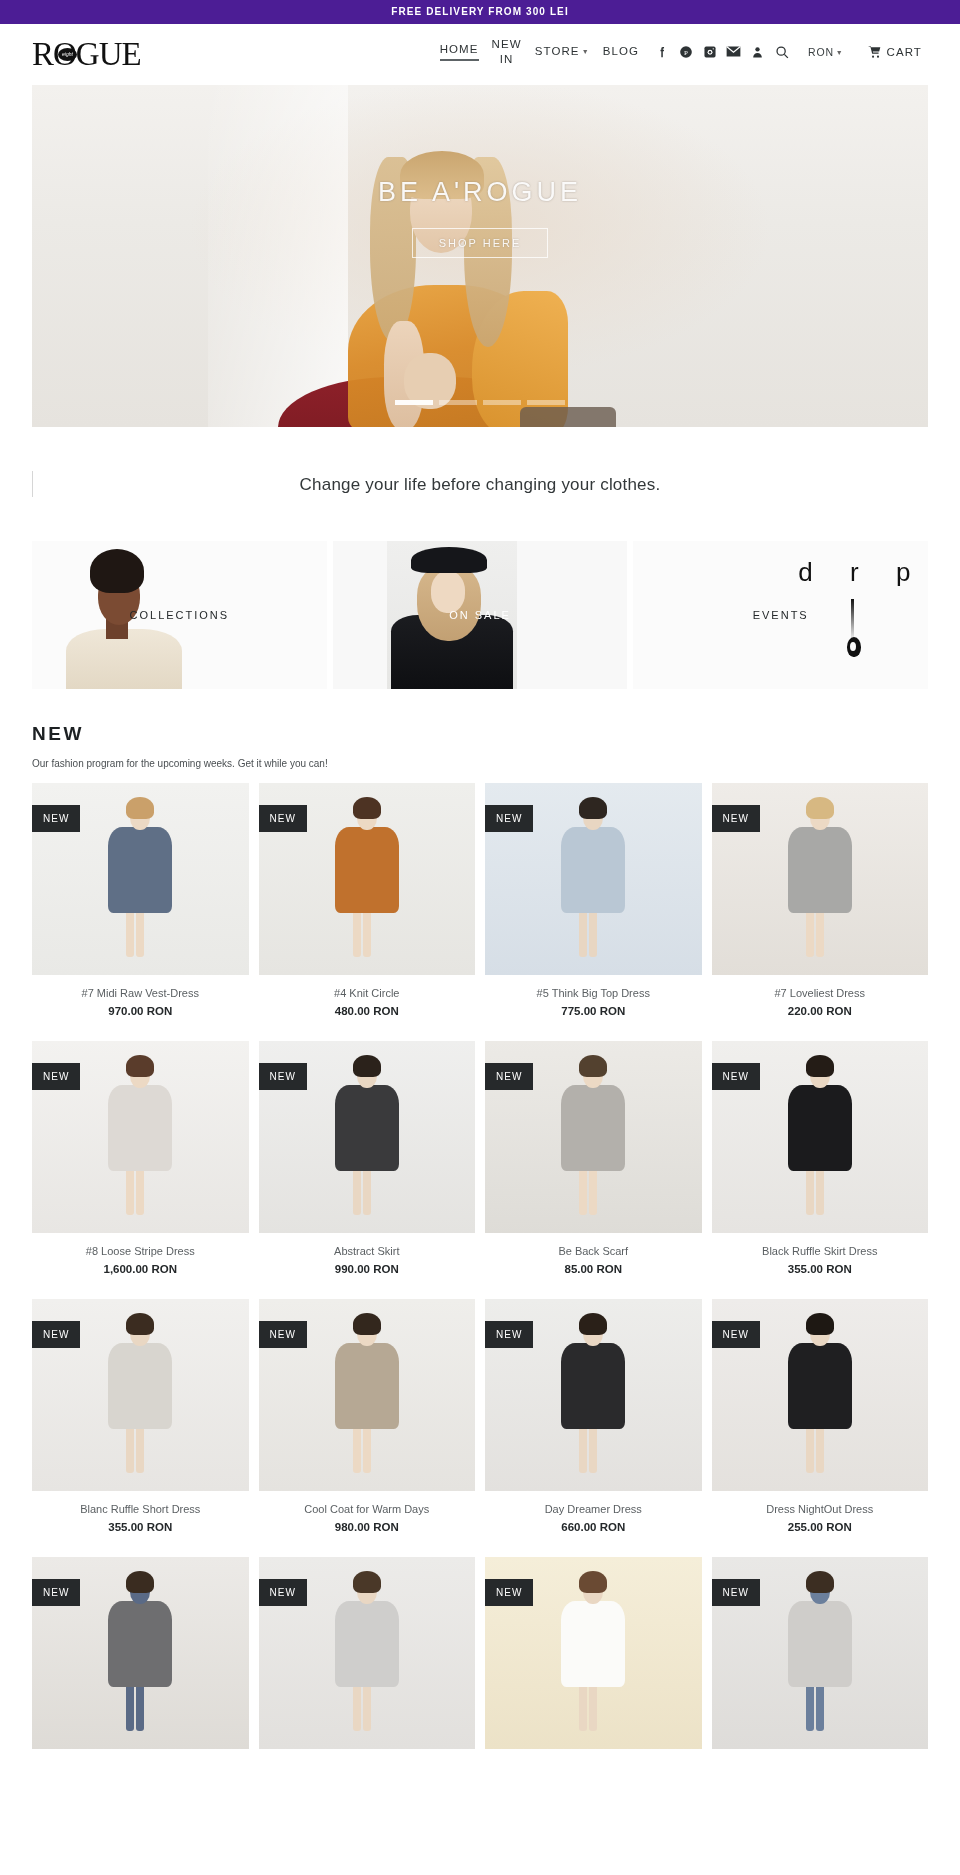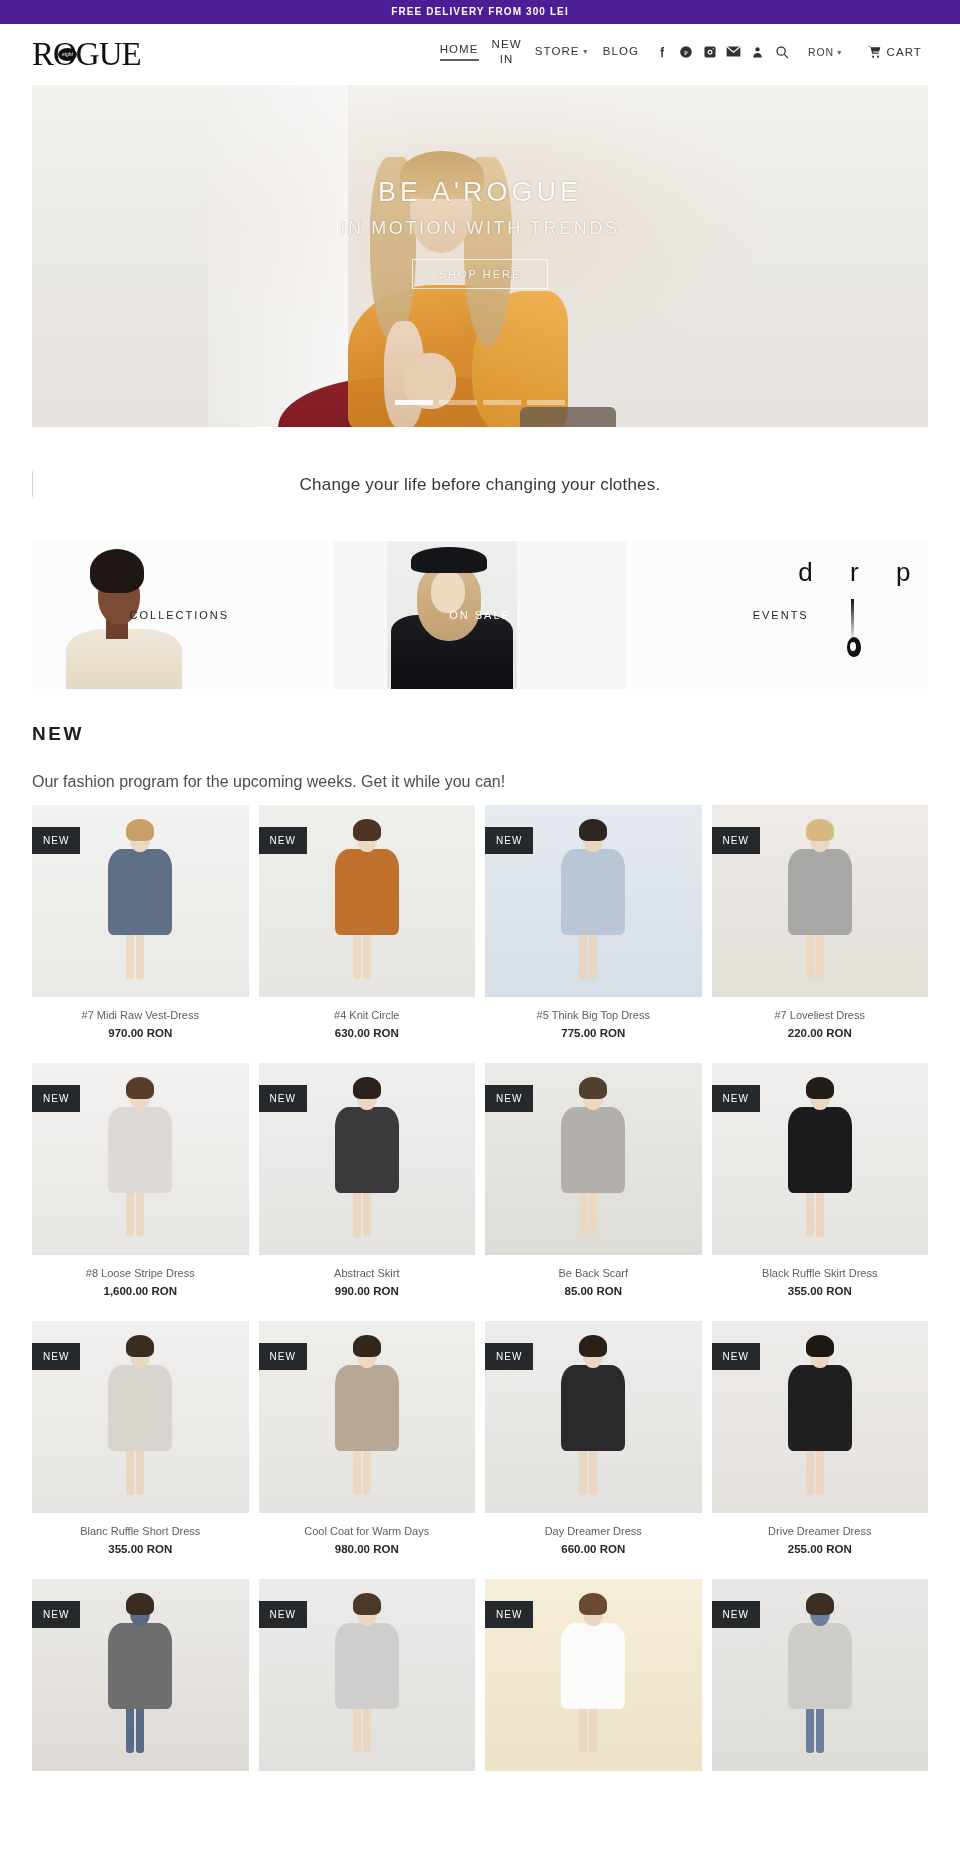--- a/index.html
+++ b/index.html
@@ -283,22 +283,22 @@
   .section {
     margin: 34px 32px 0;
   }
   .section-title {
     font-size: 19px;
     font-weight: bold;
     letter-spacing: 2.6px;
     color: #1d2123;
   }
   .section-desc {
-    margin-top: 28px;
-    font-size: 16px;
+    margin-top: 13px;
+    font-size: 10px;
     color: #4a4f52;
   }
 
   .grid {
     display: grid;
     grid-template-columns: repeat(4, 1fr);
     column-gap: 10px;
     row-gap: 24px;
     margin-top: 14px;
   }
@@ -423,21 +423,20 @@
     <i class="f-hair-l"></i>
     <i class="f-hair-r"></i>
     <i class="f-face"></i>
     <i class="f-hairtop"></i>
     <i class="f-arm"></i>
     <i class="f-hand"></i>
   </div>
 
   <div class="hero-copy">
     <div class="hero-title">BE A'ROGUE</div>
-    <div class="hero-sub">IN MOTION WITH TRENDS</div>
     <button class="hero-btn">SHOP HERE</button>
   </div>
 
   <div class="hero-dots">
     <span class="on"></span>
     <span></span>
     <span></span>
     <span></span>
   </div>
 </div>
@@ -503,21 +502,21 @@
           <div class="card-photo">
             <i style="left:50%;margin-left:-4px;top:118px;width:8px;height:56px;background:#ecd9c4;border-radius:0 0 3px 3px;"></i>
             <i style="left:50%;margin-left:-14px;top:118px;width:8px;height:56px;background:#ecd9c4;border-radius:0 0 3px 3px;"></i>
             <i style="left:50%;margin-left:-32px;top:44px;width:64px;height:86px;background:#c0712d;border-radius:22% 22% 8% 8%;"></i>
             <i style="left:50%;margin-left:-10px;top:22px;width:20px;height:25px;background:#ecd9c4;border-radius:48%;"></i>
             <i style="left:50%;margin-left:-14px;top:14px;width:28px;height:22px;background:#4d3323;border-radius:50% 50% 28% 28%;"></i>
           </div>
           <div class="badge-new">NEW</div>
         </div>
         <div class="card-name">#4 Knit Circle</div>
-        <div class="card-price">630.00 RON</div>
+        <div class="card-price">480.00 RON</div>
       </div>
       <div class="card">
         <div class="card-media" style="background: linear-gradient(rgb(228, 234, 239), rgb(214, 222, 230));">
           <div class="card-photo">
             <i style="left:50%;margin-left:-4px;top:118px;width:8px;height:56px;background:#e8d6c2;border-radius:0 0 3px 3px;"></i>
             <i style="left:50%;margin-left:-14px;top:118px;width:8px;height:56px;background:#e8d6c2;border-radius:0 0 3px 3px;"></i>
             <i style="left:50%;margin-left:-32px;top:44px;width:64px;height:86px;background:#b9c7d4;border-radius:22% 22% 8% 8%;"></i>
             <i style="left:50%;margin-left:-10px;top:22px;width:20px;height:25px;background:#e8d6c2;border-radius:48%;"></i>
             <i style="left:50%;margin-left:-14px;top:14px;width:28px;height:22px;background:#2e2620;border-radius:50% 50% 28% 28%;"></i>
           </div>
@@ -642,21 +641,21 @@
         <div class="card-media" style="background: linear-gradient(rgb(238, 236, 234), rgb(228, 225, 221));">
           <div class="card-photo">
             <i style="left:50%;margin-left:-4px;top:118px;width:8px;height:56px;background:#e9d7c3;border-radius:0 0 3px 3px;"></i>
             <i style="left:50%;margin-left:-14px;top:118px;width:8px;height:56px;background:#e9d7c3;border-radius:0 0 3px 3px;"></i>
             <i style="left:50%;margin-left:-32px;top:44px;width:64px;height:86px;background:#1f1f21;border-radius:22% 22% 8% 8%;"></i>
             <i style="left:50%;margin-left:-10px;top:22px;width:20px;height:25px;background:#e9d7c3;border-radius:48%;"></i>
             <i style="left:50%;margin-left:-14px;top:14px;width:28px;height:22px;background:#1e1813;border-radius:50% 50% 28% 28%;"></i>
           </div>
           <div class="badge-new">NEW</div>
         </div>
-        <div class="card-name">Drive Dreamer Dress</div>
+        <div class="card-name">Dress NightOut Dress</div>
         <div class="card-price">255.00 RON</div>
       </div>
       <div class="card">
         <div class="card-media" style="background: linear-gradient(rgb(236, 234, 231), rgb(222, 219, 214));">
           <div class="card-photo">
             <i style="left:50%;margin-left:-4px;top:118px;width:8px;height:56px;background:#5a6a86;border-radius:0 0 3px 3px;"></i>
             <i style="left:50%;margin-left:-14px;top:118px;width:8px;height:56px;background:#5a6a86;border-radius:0 0 3px 3px;"></i>
             <i style="left:50%;margin-left:-32px;top:44px;width:64px;height:86px;background:#6e6e70;border-radius:22% 22% 8% 8%;"></i>
             <i style="left:50%;margin-left:-10px;top:22px;width:20px;height:25px;background:#5a6a86;border-radius:48%;"></i>
             <i style="left:50%;margin-left:-14px;top:14px;width:28px;height:22px;background:#3a2c20;border-radius:50% 50% 28% 28%;"></i>

